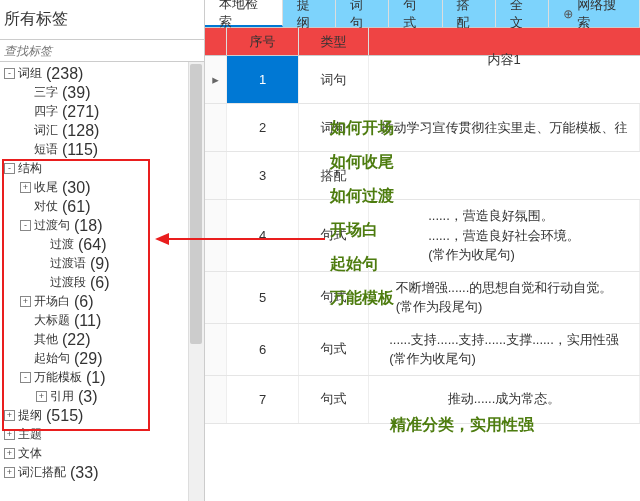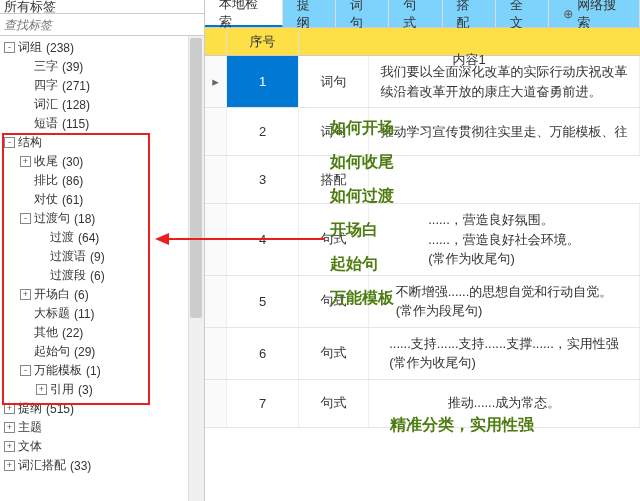--- a/index.html
+++ b/index.html
@@ -1,40 +1,40 @@
 <!DOCTYPE html>
 <html><head>
 <meta charset="utf-8">
 <style>
   * { box-sizing: border-box; margin: 0; padding: 0; }
   body { font-family: "Microsoft YaHei", sans-serif; font-size: 12px; color: #333; background: #fff; width: 640px; height: 501px; overflow: hidden; position: relative; }
   .container { display: flex; width: 100%; height: 100%; }
   
   
   .sidebar { width: 205px; border-right: 1px solid #ccc; display: flex; flex-direction: column; background: #fff; }
-  .sidebar-header { height: 14px; border-bottom: 1px solid #ccc; display: flex; align-items: center; padding: 0 4px; font-size: 13px; }
+  .sidebar-header { height: 40px; border-bottom: 1px solid #ccc; display: flex; align-items: center; padding: 0 4px; font-size: 16px; }
   .search-box { height: 22px; border: none; border-bottom: 1px solid #ccc; padding: 2px 4px; font-size: 12px; outline: none; color: #ec4899; font-family: inherit; font-style: italic; }
   .tree { flex: 1; overflow-y: auto; padding: 2px 0; position: relative; }
   .tree-scroll { position: absolute; right: 0; top: 0; width: 16px; height: 100%; background: #f0f0f0; border-left: 1px solid #ddd; }
   .tree-scroll-thumb { position: absolute; right: 2px; top: 2px; width: 12px; height: 280px; background: #ccc; border-radius: 2px; }
   .tree-node { display: flex; align-items: center; height: 19px; padding-left: 4px; cursor: pointer; white-space: nowrap; }
   .tree-toggle { width: 11px; height: 11px; border: 1px solid #888; display: inline-flex; align-items: center; justify-content: center; font-size: 9px; line-height: 1; margin-right: 3px; color: #555; flex-shrink: 0; }
   .tree-indent { display: inline-block; flex-shrink: 0; }
   .tree-label { font-size: 12px; }
-  .tree-count { font-size: 12px; margin-left: 4px; }
+  .tree-count { font-size: 16px; margin-left: 4px; }
   .highlight-box { position: absolute; border: 2px solid #e91e1e; pointer-events: none; z-index: 5; }
   
   
   .main { flex: 1; display: flex; flex-direction: column; overflow: hidden; }
   .tabs { display: flex; height: 28px; border-bottom: 1px solid #ccc; background: #7dd3fc; }
   .tab { padding: 0 14px; display: flex; align-items: center; border-right: 1px solid #ddd; font-size: 13px; cursor: pointer; }
   .tab.active { background: #fff; border-bottom: 2px solid #0078d4; }
   .globe-icon { margin-right: 4px; font-size: 12px; color: #555; }
   
-  .grid-header { display: flex; height: 28px; background: #fde047; border-bottom: 1px solid #ccc; text-align: center; }
+  .grid-header { display: flex; height: 28px; background: #ef4444; border-bottom: 1px solid #ccc; text-align: center; }
   .gh-cell { border-right: 1px solid #ddd; display: flex; align-items: center; justify-content: center; font-size: 13px; }
   .gh-handle { width: 22px; }
   .gh-seq { width: 72px; }
   .gh-type { width: 70px; }
   .gh-content { flex: 1; margin-top: 32px; }
   
   .grid-body { flex: 1; overflow: hidden; position: relative; }
   .grid-row { display: flex; border-bottom: 1px solid #e5e5e5; min-height: 48px; }
   .grid-row .cell { border-right: 1px solid #eee; display: flex; align-items: center; justify-content: center; font-size: 13px; padding: 6px 4px; }
   .cell-handle { width: 22px; color: #666; background: #fafafa; }
@@ -95,26 +95,20 @@
         </div>
         <div class="tree-node">
           <span class="tree-indent" style="width: 16px;"></span>
           <span class="tree-toggle">+</span>
           <span class="tree-label">收尾</span>
           <span class="tree-count"> (30)</span>
         </div>
         <div class="tree-node">
           <span class="tree-indent" style="width: 16px;"></span>
           <span style="display: inline-block; width: 14px;"></span>
-          <span class="tree-label">排比</span>
-          <span class="tree-count"> (86)</span>
-        </div>
-        <div class="tree-node">
-          <span class="tree-indent" style="width: 16px;"></span>
-          <span style="display: inline-block; width: 14px;"></span>
           <span class="tree-label">对仗</span>
           <span class="tree-count"> (61)</span>
         </div>
         <div class="tree-node">
           <span class="tree-indent" style="width: 16px;"></span>
           <span class="tree-toggle">-</span>
           <span class="tree-label">过渡句</span>
           <span class="tree-count"> (18)</span>
         </div>
         <div class="tree-node">
@@ -220,28 +214,28 @@
           <span>全文</span>
         </div>
         <div class="tab">
           <span class="globe-icon">⊕</span>
           <span>网络搜索</span>
         </div>
       </div>
     <div class="grid-header">
       <div class="gh-cell gh-handle"></div>
       <div class="gh-cell gh-seq">序号</div>
+      <div class="gh-cell gh-type">类型</div>
       <div class="gh-cell gh-content">内容1</div>
     </div>
     <div class="grid-body" id="gridBody">
         <div class="grid-row">
           <div class="cell cell-handle">▸</div>
           <div class="cell cell-seq seq-active">1</div>
           <div class="cell cell-type">词句</div>
-          <div class="cell cell-content">我们要以全面深化改革的实际行动庆祝改革<br>续沿着改革开放的康庄大道奋勇前进。</div>
         </div>
         <div class="grid-row">
           <div class="cell cell-handle"></div>
           <div class="cell cell-seq">2</div>
           <div class="cell cell-type">词句</div>
           <div class="cell cell-content">推动学习宣传贯彻往实里走、万能模板、往</div>
         </div>
         <div class="grid-row">
           <div class="cell cell-handle"></div>
           <div class="cell cell-seq">3</div>

